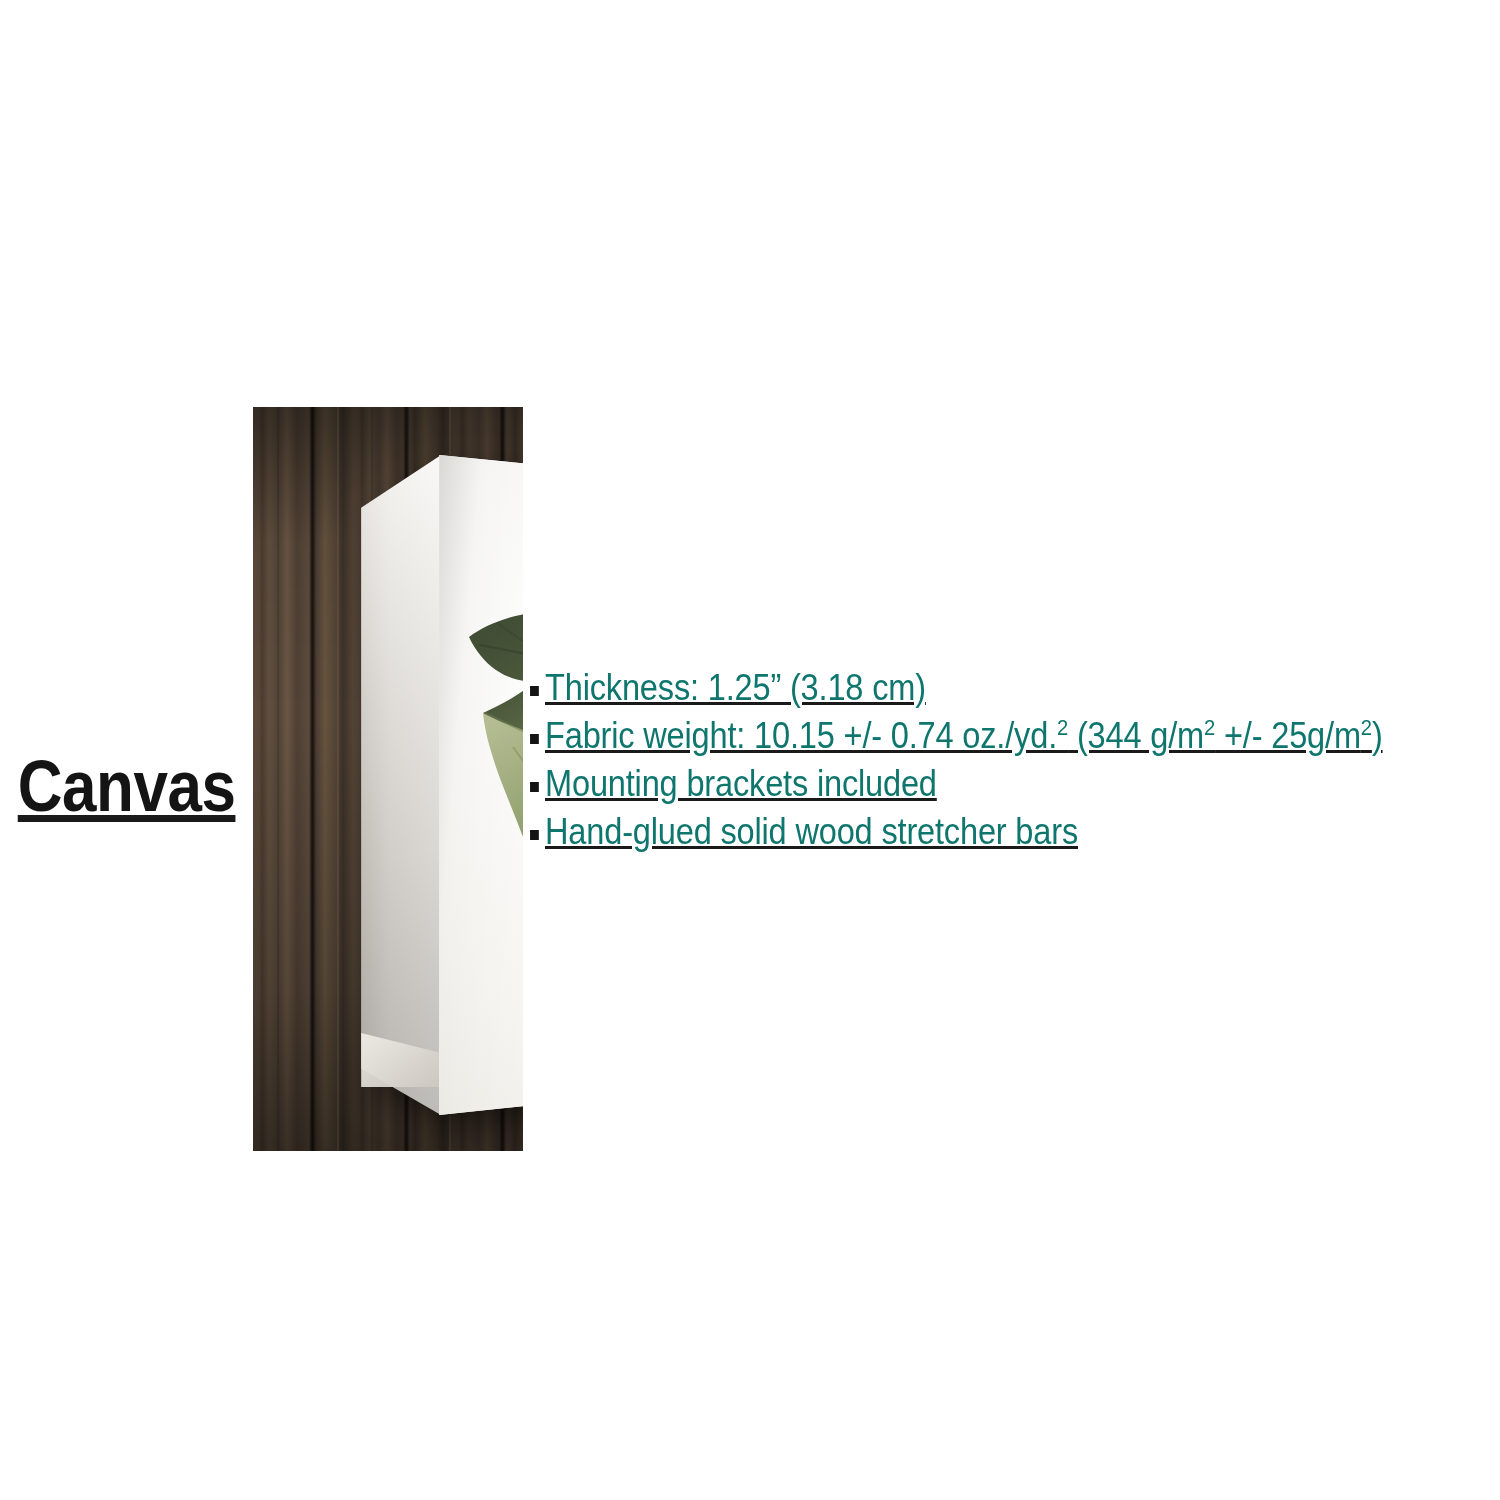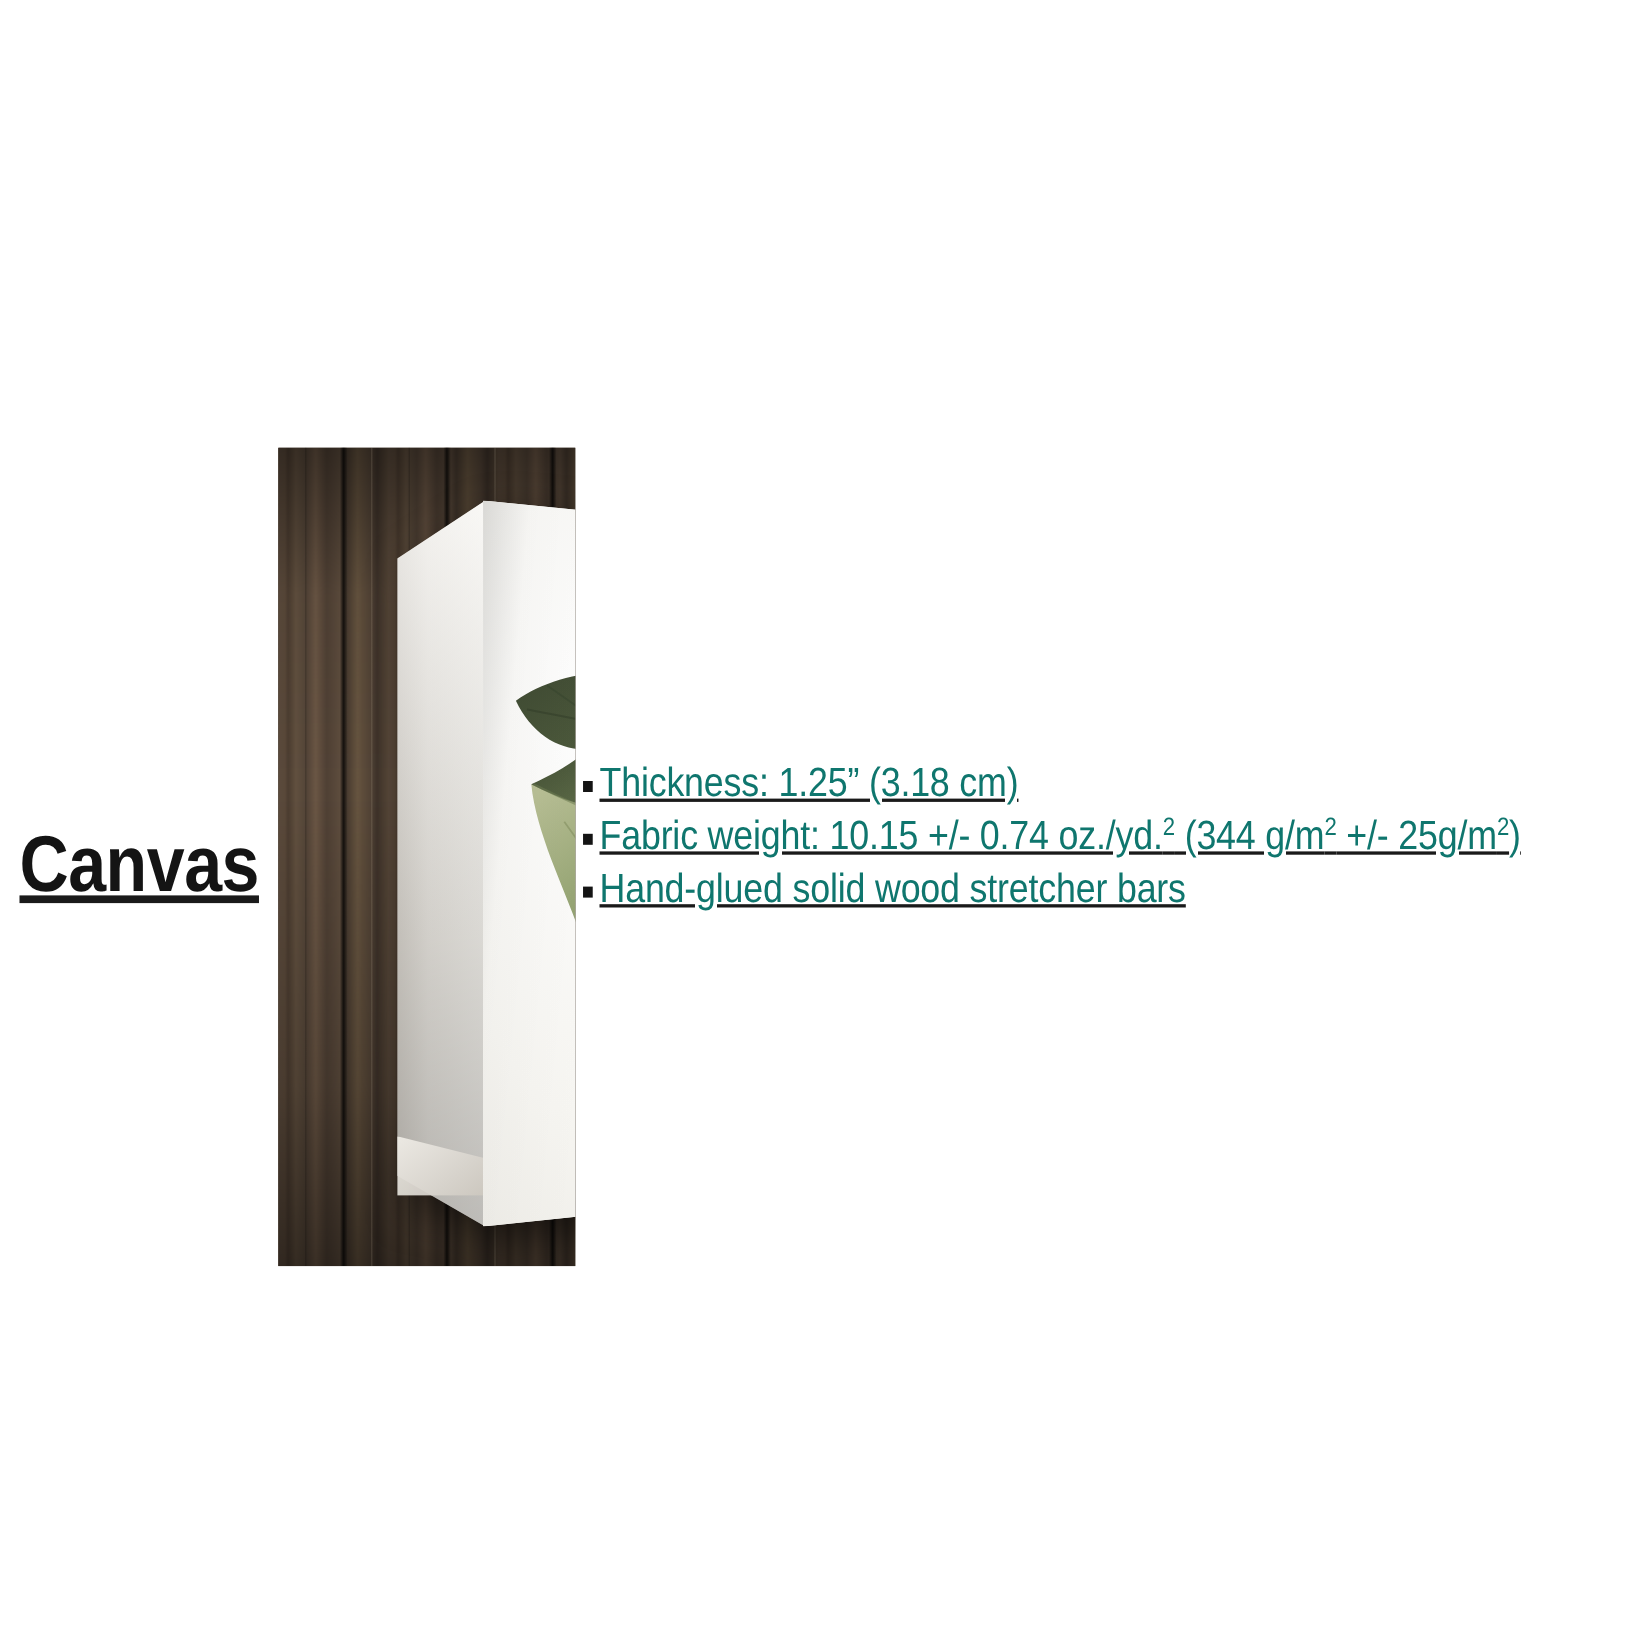--- a/index.html
+++ b/index.html
@@ -288,20 +288,25 @@
       </span>
     </div>
 
     <div>
       <span class="spec-item">
         <span class="bullet"></span><span>Fabric weight: 10.15 +/- 0.74 oz./yd.</span><sup>2</sup><span> (344 g/m</span><sup>2</sup><span> +/- 25g/m</span><sup>2</sup><span>)</span>
       </span>
     </div>
 
 
+    <div>
+      <span class="spec-item">
+        <span class="bullet"></span><span>Mounting brackets included</span>
+      </span>
+    </div>
 
     <div>
       <span class="spec-item">
         <span class="bullet"></span><span>Hand-glued solid wood stretcher bars</span>
       </span>
     </div>
 
 
   </div>
 </div>

